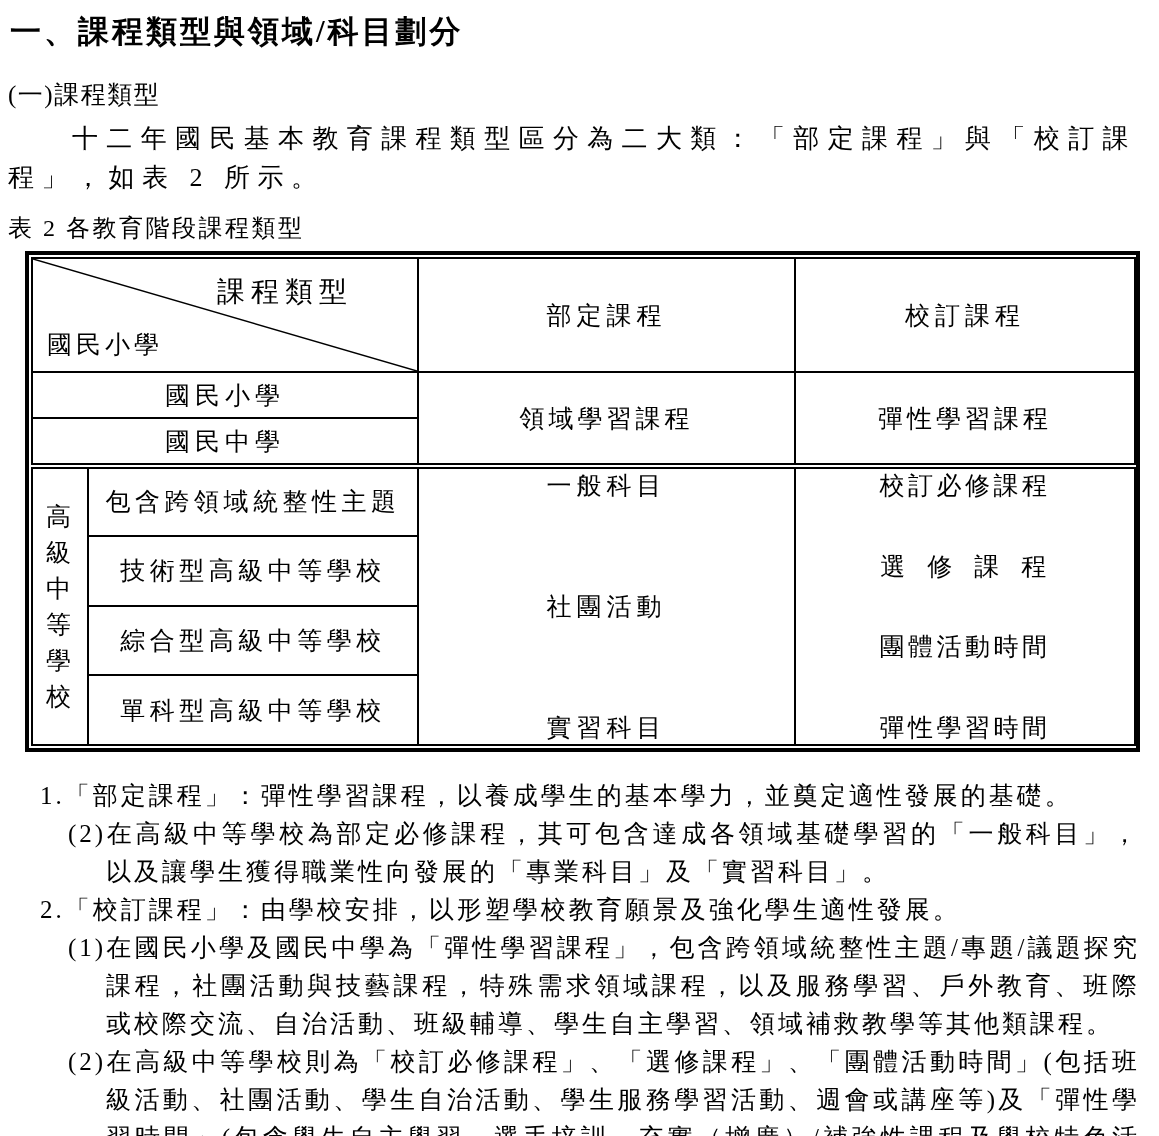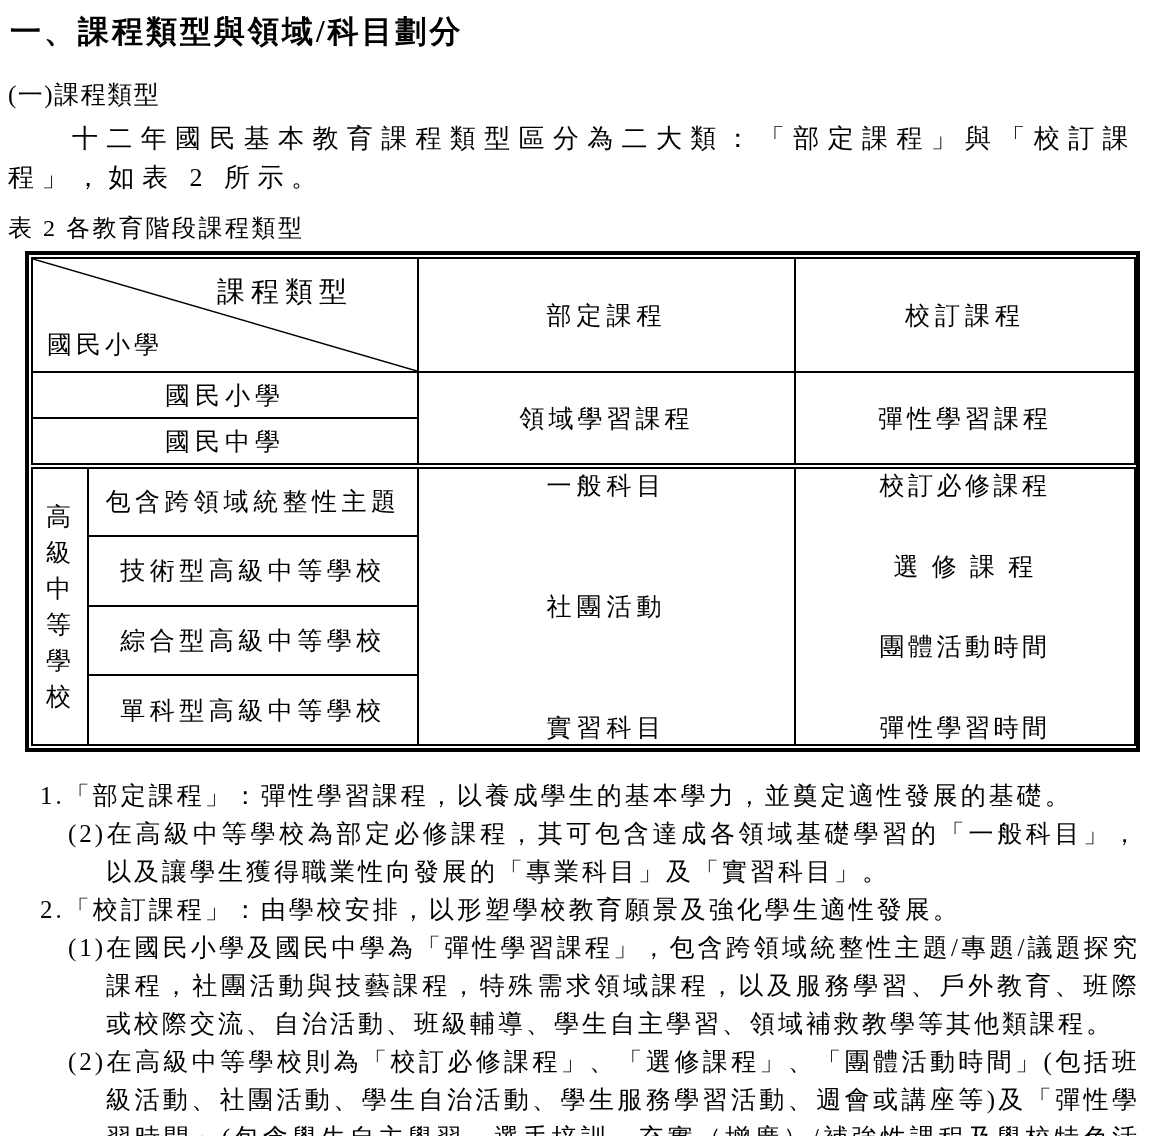--- a/index.html
+++ b/index.html
@@ -95,21 +95,21 @@
     text-align: left;
   }
   .stack {
     display: flex;
     flex-direction: column;
     justify-content: space-between;
     align-items: center;
     height: 275px;
   }
   .stack-ministry { letter-spacing: 5px; }
-  .stack-school { letter-spacing: 3.5px; }
+  .stack-school { letter-spacing: 3.5px; font-family: Liberation Mono, monospace; }
   .notes {
     margin: 25px 0 0 32px;
     width: 1100px;
     font-size: 25px;
     line-height: 38px;
     letter-spacing: 3px;
   }
   .note-main {
     padding-left: 24px;
     text-indent: -24px;

